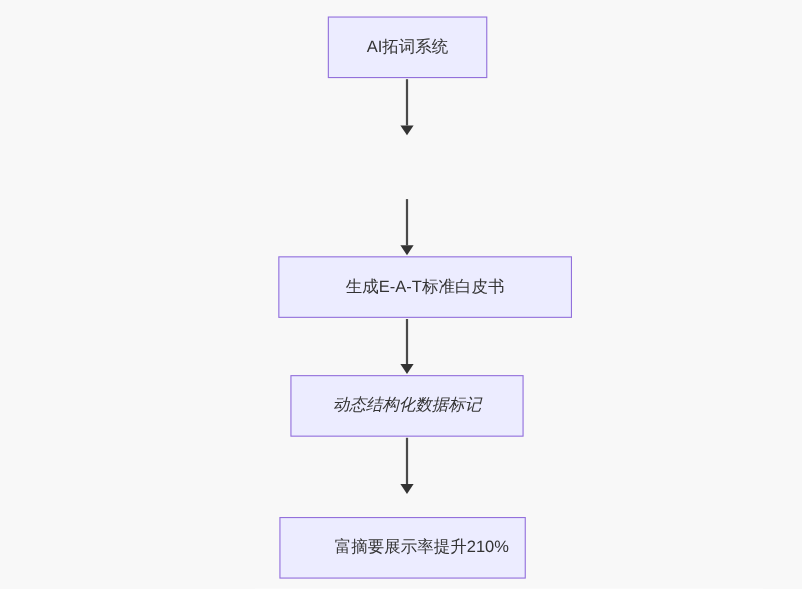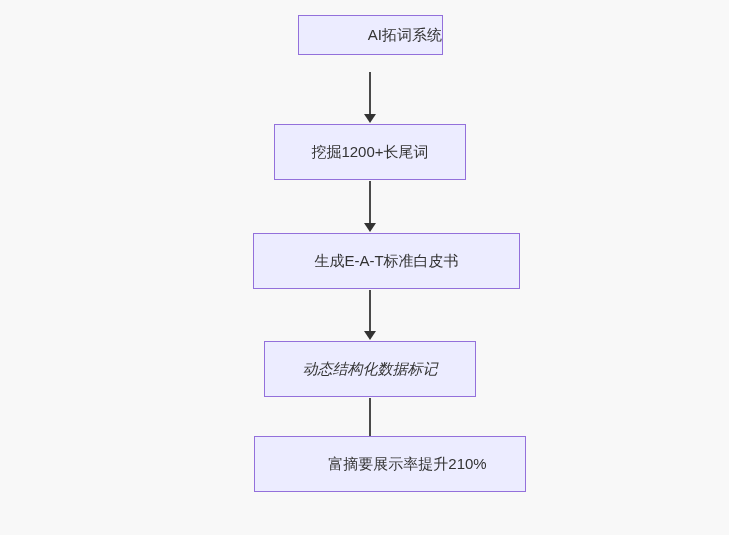--- a/index.html
+++ b/index.html
@@ -23,25 +23,25 @@
     border: 1.5px solid #9370DB;
     display: flex;
     align-items: center;
     justify-content: center;
     color: #333333;
     font-size: 15px;
     line-height: 1.2;
     text-align: center;
     white-space: nowrap;
   }
-  .node-1 { left: 298px; top: 15px;  width: 145px; height: 40px; justify-content: flex-end; }
+  .node-1 { left: 298px; top: 15px;  width: 145px; height: 56px; }
   .node-2 { left: 274px; top: 124px; width: 192px; height: 56px; }
   .node-3 { left: 253px; top: 233px; width: 267px; height: 56px; }
   .node-4 { left: 264px; top: 341px; width: 212px; height: 56px; font-style: italic; }
-  .node-5 { left: 254px; top: 436px; width: 272px; height: 56px; padding-left: 35px; }
+  .node-5 { left: 254px; top: 470px; width: 224px; height: 56px; padding-left: 35px; }
 
   .arrow {
     position: absolute;
     left: 370px;
     transform: translateX(-50%);
     display: flex;
     flex-direction: column;
     align-items: center;
   }
   .arrow .line {
@@ -68,23 +68,20 @@
 
   <div class="node node-1">
     <span>AI拓词系统</span>
   </div>
 
   <div class="arrow arrow-1">
     <div class="line"></div>
     <div class="head"></div>
   </div>
 
-  <div class="node node-2">
-    <span>挖掘1200+长尾词</span>
-  </div>
 
   <div class="arrow arrow-2">
     <div class="line"></div>
     <div class="head"></div>
   </div>
 
   <div class="node node-3">
     <span>生成E-A-T标准白皮书</span>
   </div>
 

